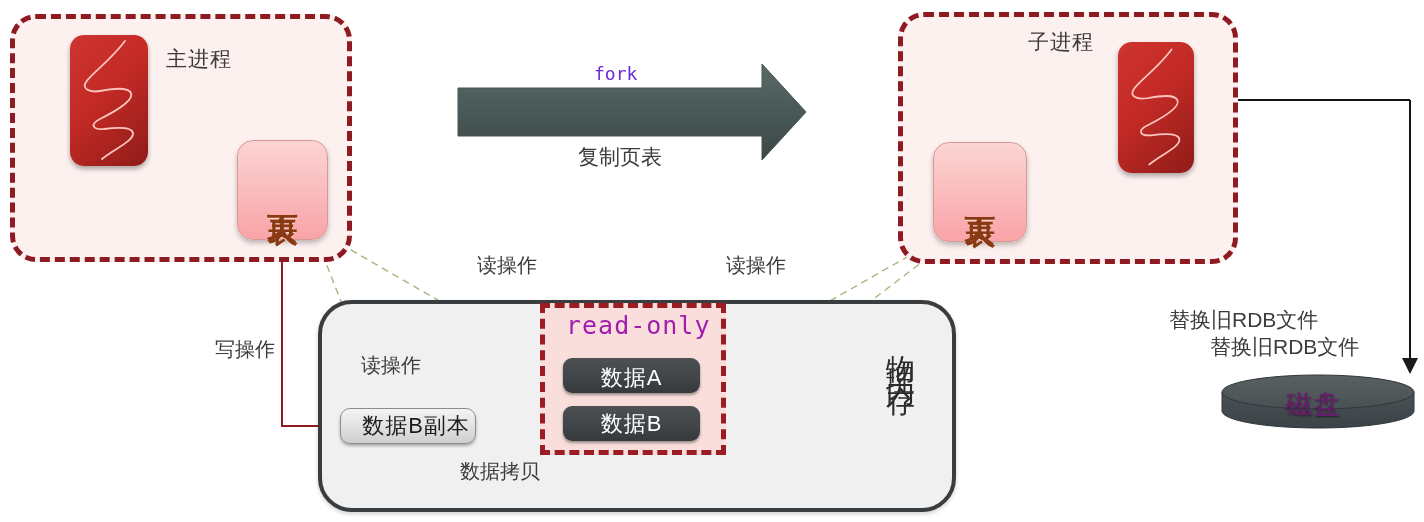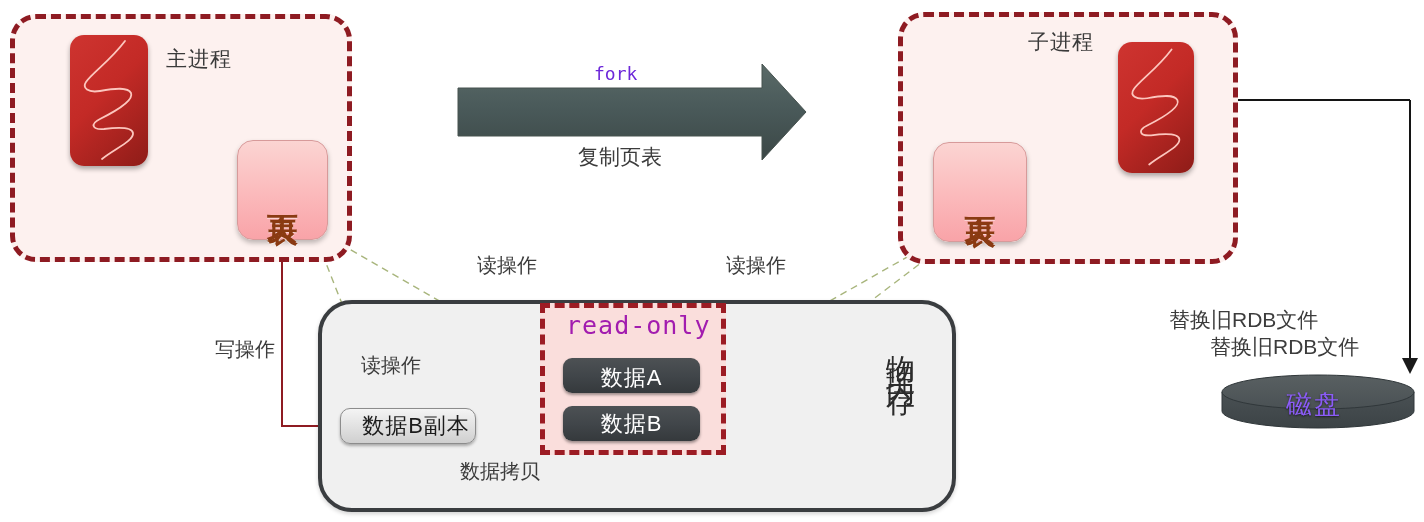--- a/index.html
+++ b/index.html
@@ -100,21 +100,21 @@
     line-height:26px;
   }
   .ann-mono{
     position:absolute;
     font-family:"DejaVu Sans Mono","Liberation Mono",monospace;
     font-size:18px;color:#6d28d9;white-space:nowrap;
   }
 
   
   .disk-label{
-    position:absolute;font-size:26px;color:#8b5cf6;white-space:nowrap;
+    position:absolute;font-size:26px;color:#701a75;white-space:nowrap;
     letter-spacing:2px;
     text-shadow:0 1px 2px rgba(0,0,0,.6);
   }
 </style>
 </head>
 <body>
 
 <div id="stage">
 
   <svg class="layer">

